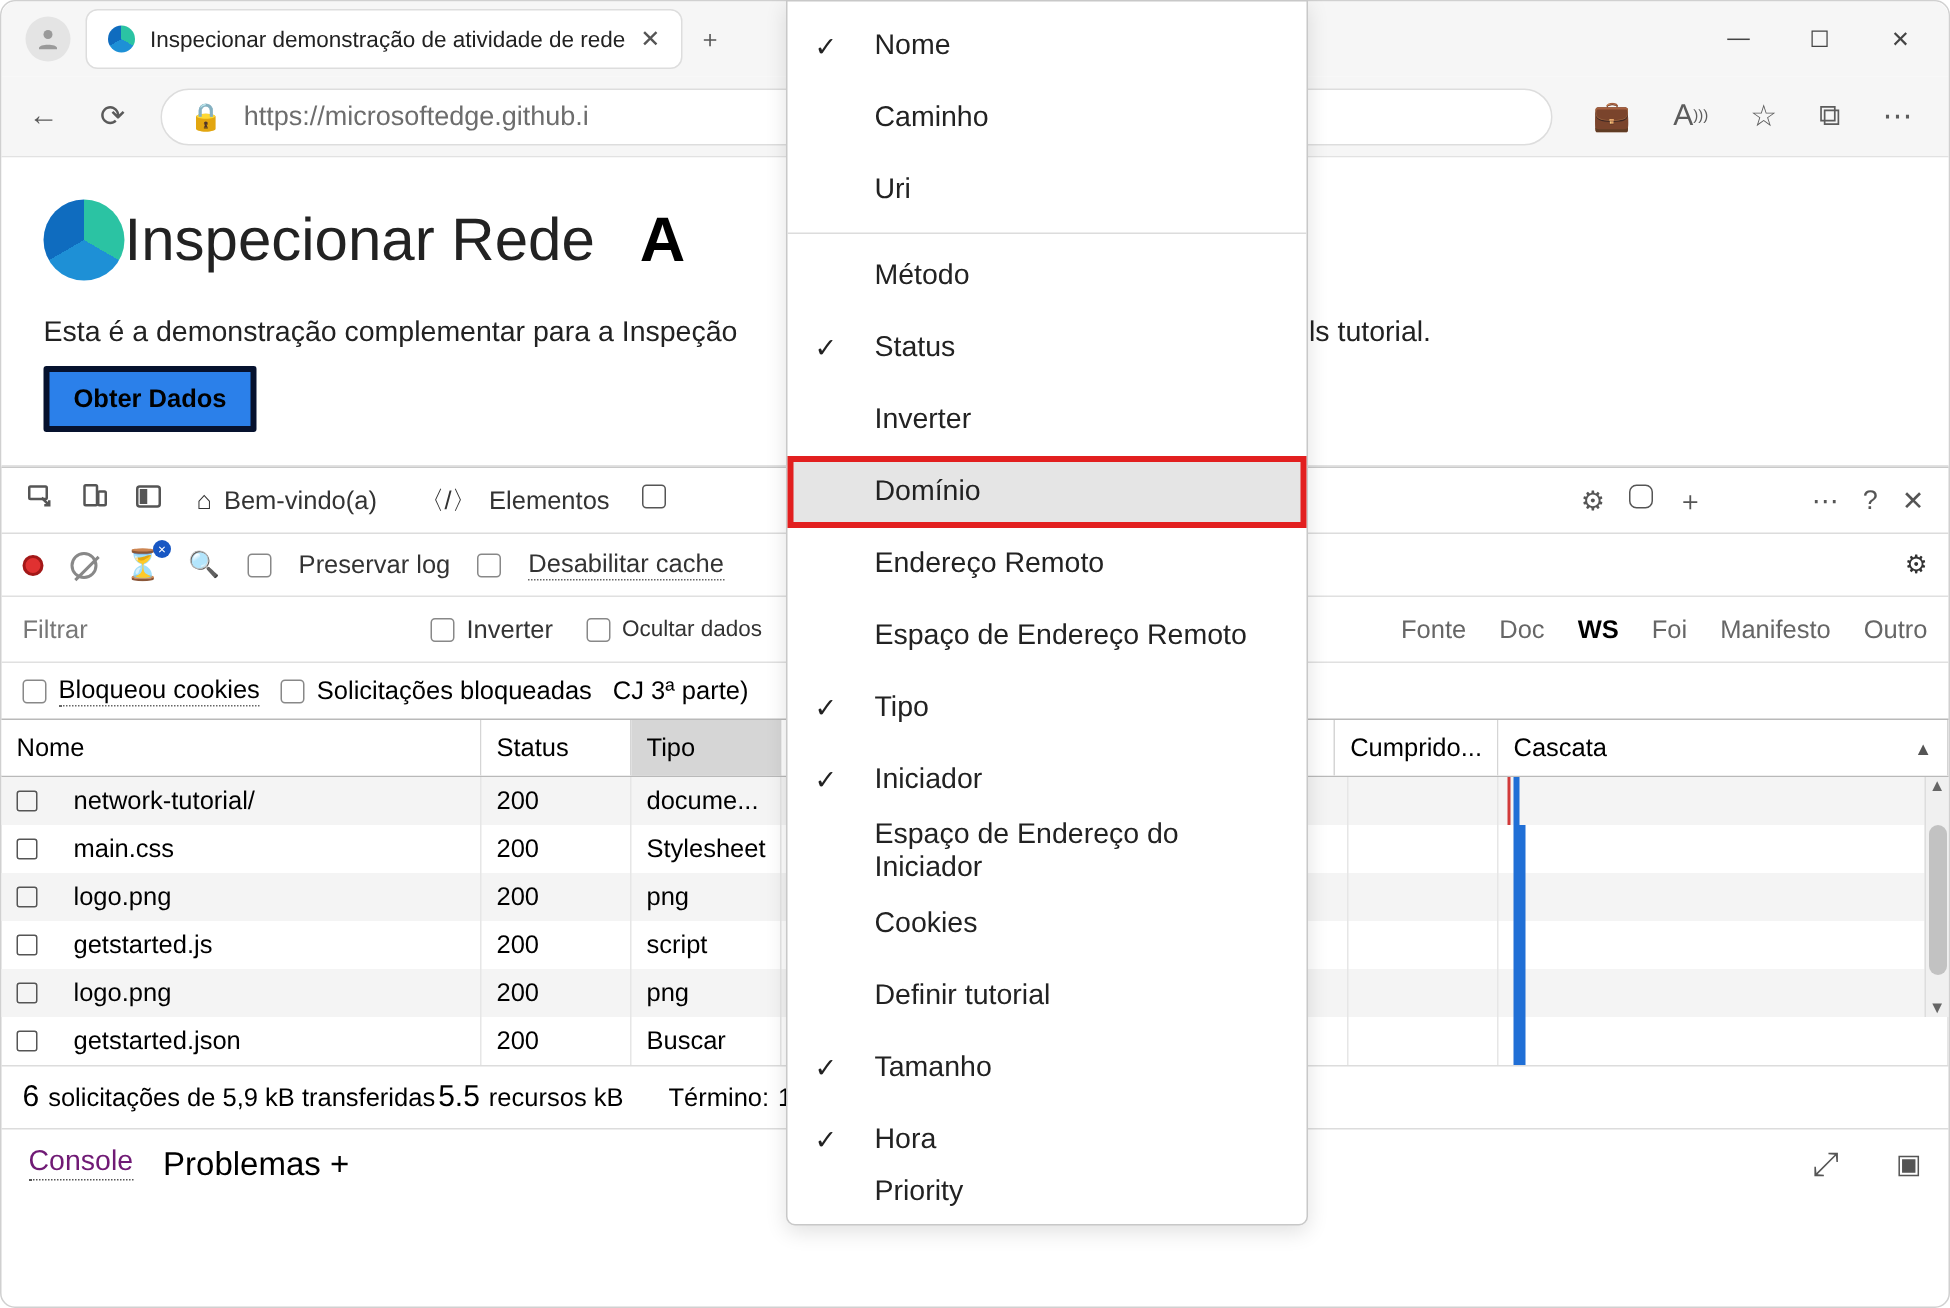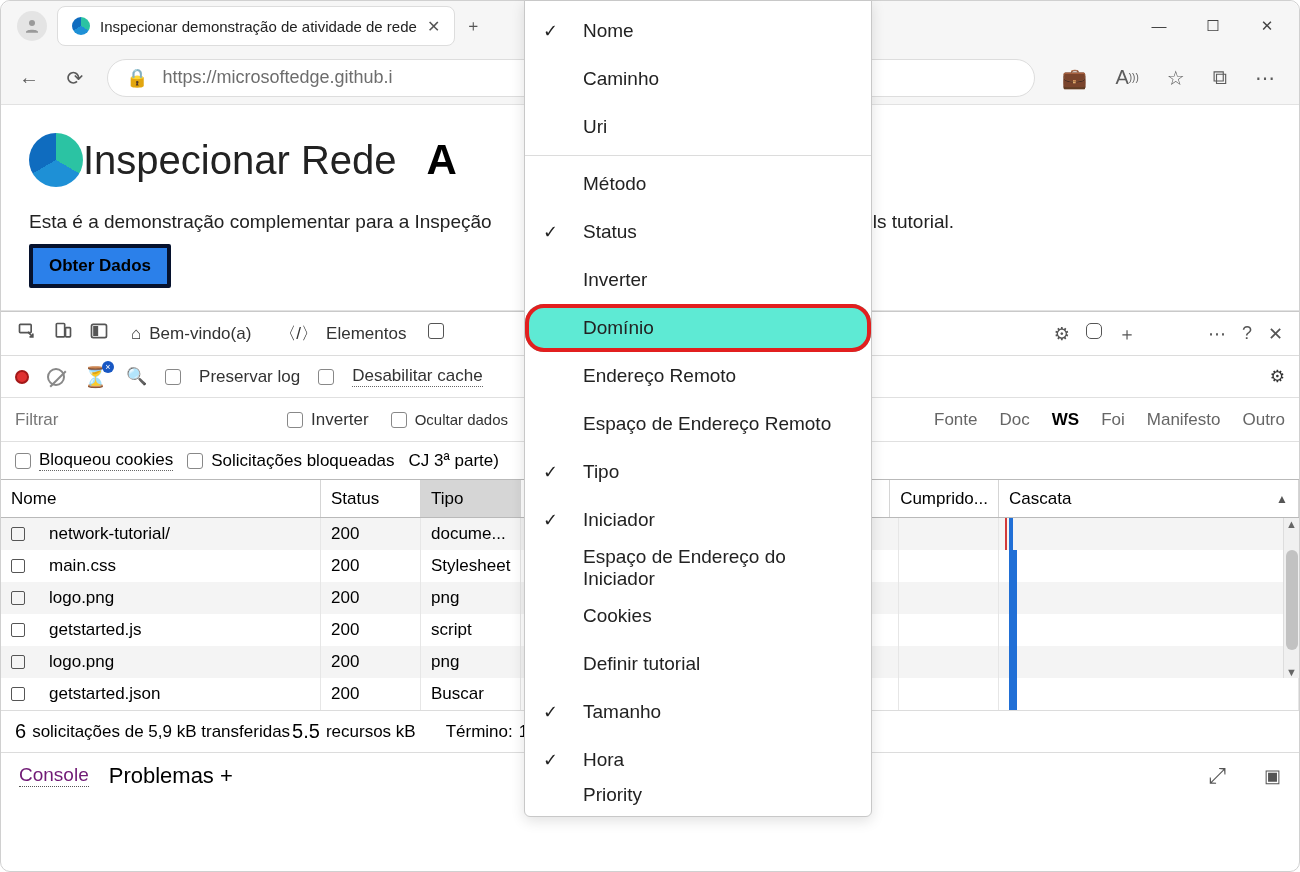--- a/index.html
+++ b/index.html
@@ -92,21 +92,21 @@
 .tf-big { font-size:20px; font-weight:400; }
 
 .drawer { height:46px; display:flex; align-items:center; padding:0 18px; gap:20px; border-top:1px solid #dcdcdc; font-size:19px;}
 .drawer .console { color:#701a75; border-bottom:1px dotted #555;}
 .drawer .plus { font-size:22px; margin-left:auto; color:#555;}
 .drawer .dicon { font-size:18px; color:#555; margin-left:18px;}
 
 
 .ctx { position:absolute; width:348px; top:0; left:524px; background:#fff; border:1px solid #c8c8c8; border-radius:0 0 6px 6px; box-shadow:0 4px 14px rgba(0,0,0,.12); padding:6px 0 8px 0; z-index:50;}
 .ctx-item { height:48px; display:flex; align-items:center; padding:0 22px 0 58px; font-size:19px; color:#222; position:relative;}
-.ctx-item.sel { background:#5eead4;border-radius:19px;}
+.ctx-item.sel { background:#e5e5e5;}
 .ctx-item.hl { outline:4px solid #e21f1f; outline-offset:-4px;}
 .ctx-check { position:absolute; left:18px; font-size:18px; color:#222;}
 .ctx-sep { height:1px; background:#dcdcdc; margin:4px 0;}
 .ctx .priority-cut { height:24px; padding-top:0; font-size:19px; color:#222; padding-left:58px; display:flex; align-items:flex-start;}
 
 
 .sq { width:16px;height:16px;border:1.5px solid #555;border-radius:3px;display:inline-block;}
 </style>
 </head>
 <body>

